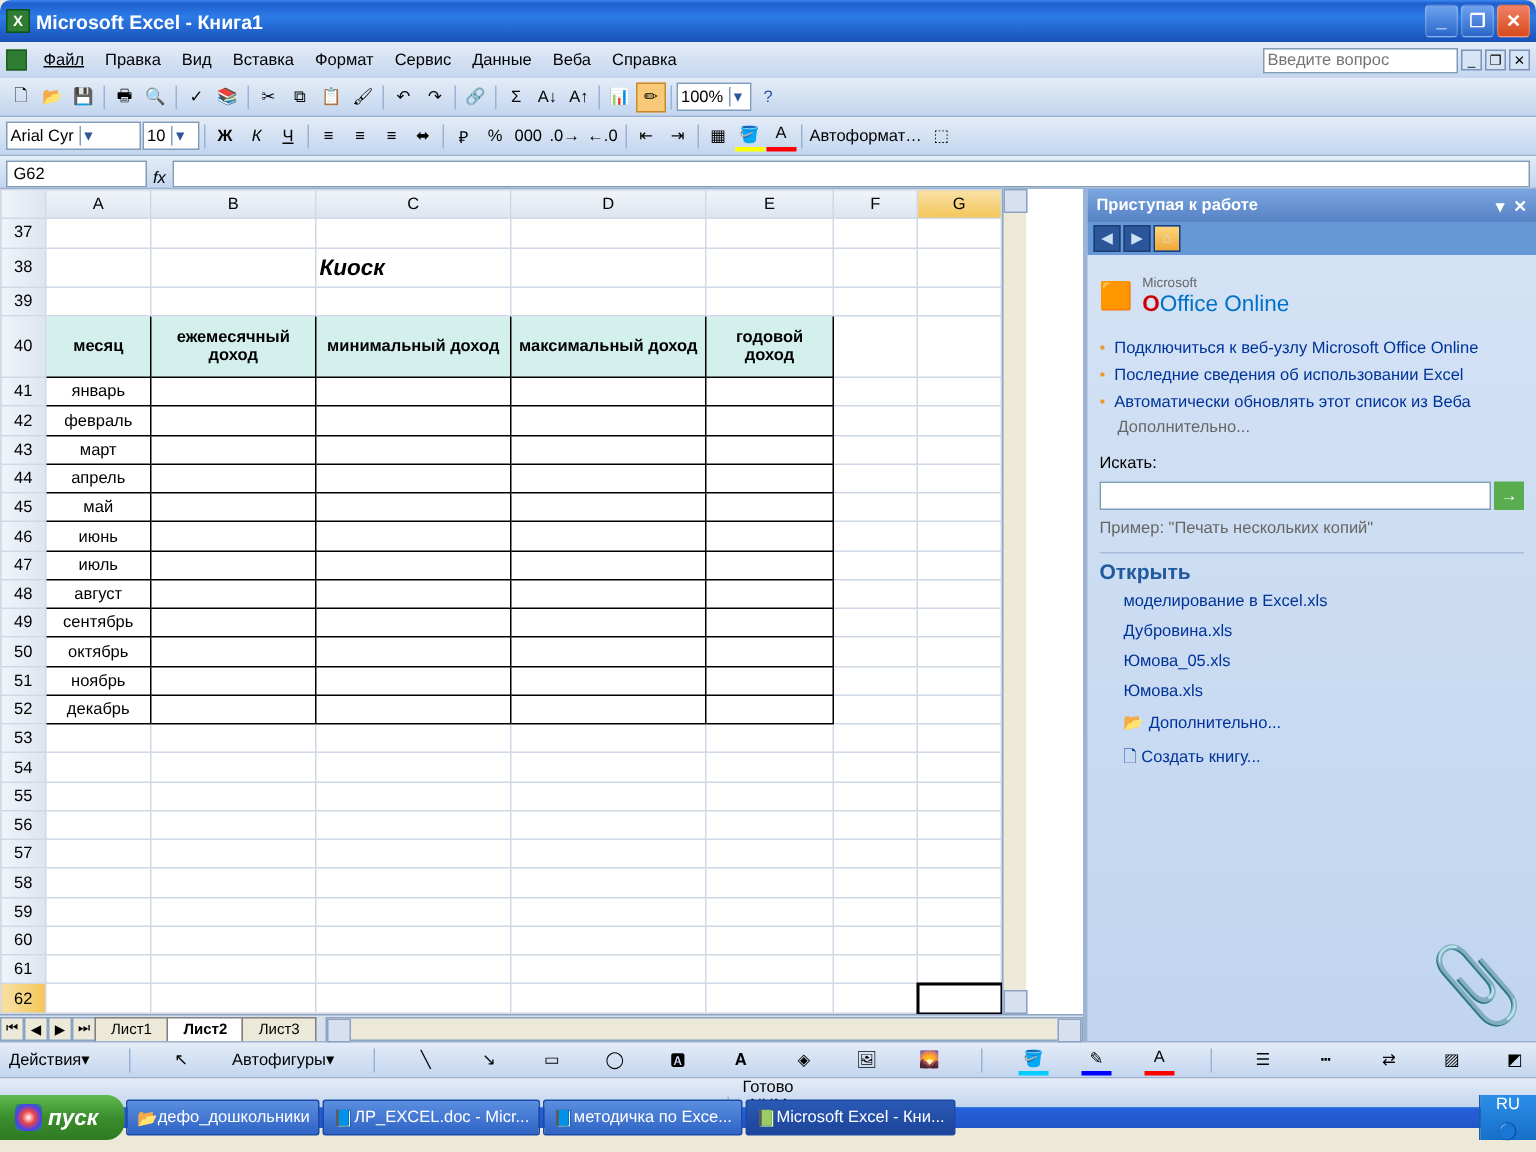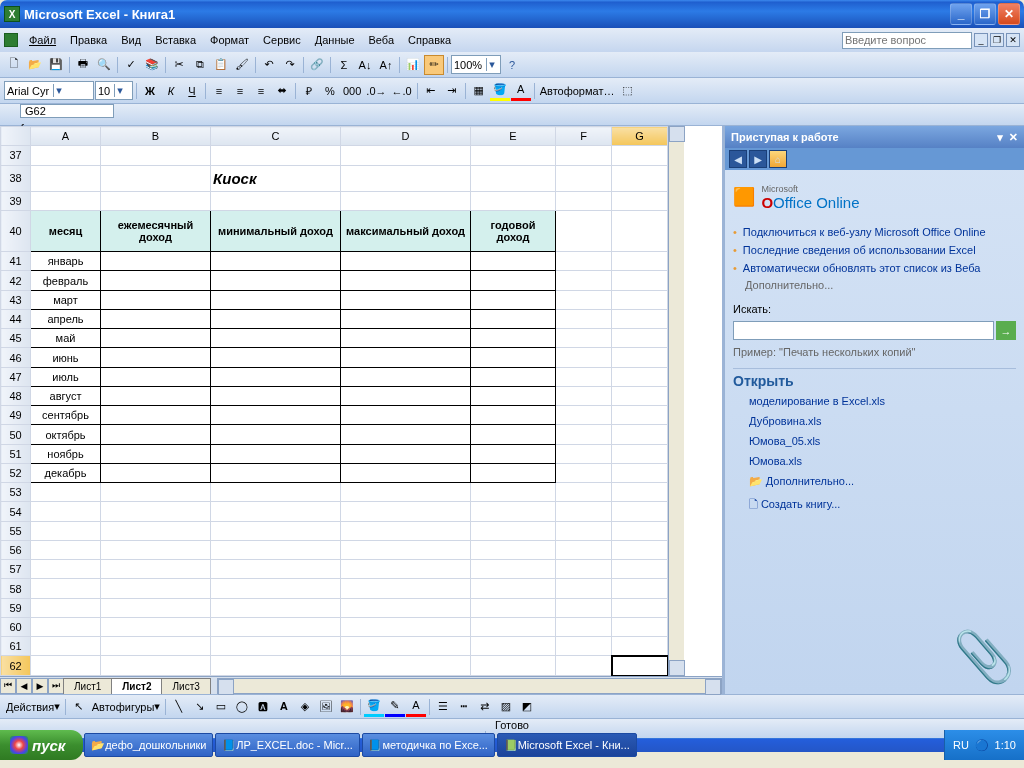--- a/index.html
+++ b/index.html
@@ -28,21 +28,21 @@
 .tbtn { min-width: 20px; height: 20px; display:flex; align-items:center; justify-content:center; font-size:11px; cursor:default; padding:0 2px;}
 .sep { width: 5px; height:20px; display:flex; align-items:center; justify-content:center;}
 .sep::before { content:""; width:1px; height:16px; background:#9ab3d5;}
 .combo { height:19px; border:1px solid #7f9db9; background:#fff; display:flex; align-items:center; padding:0 2px; font-size:11px;}
 .combo .dd { border-left:1px solid #7f9db9; padding-left:2px; color:#2b579a; margin-left:4px;}
 .zoom { width:50px; }
 .font { width:90px; }
 .size { width:38px; }
 
 
-.fbar { height: 22px; background: linear-gradient(#e4ecf7,#c3d6ef); display:flex; align-items:flex-start; padding:0 20px; gap:4px; border-bottom:1px solid #9ab3d5;flex-direction:column;}
+.fbar { height: 22px; background: linear-gradient(#e4ecf7,#c3d6ef); display:flex; align-items:flex-end; padding:0 4px; gap:4px; border-bottom:1px solid #9ab3d5;}
 .namebox { width:94px; height:18px; border:1px solid #7f9db9; background:#fff; padding:0 4px; font-size:11px; display:flex; align-items:center; }
 .fx { font-style:italic; font-size:11px; }
 .formula { flex:1; height:18px; border:1px solid #7f9db9; background:#fff;}
 
 
 .workarea { display:flex; height: calc(768px - 28px - 24px - 26px - 26px - 22px - 25px - 19px - 30px); }
 .sheetwrap { flex:1; display:flex; flex-direction:column; border-right:2px solid #9cb4d6; }
 .grid { flex:1; overflow:hidden; background:#fff; position:relative; }
 table.sg { border-collapse:collapse; }
 table.sg th, table.sg td { border:1px solid #d0d7e5; font-size:11px; height:16px; background:#fff;}
@@ -61,34 +61,34 @@
 .tabsrow { height:18px; display:flex; align-items:center; background:#d6e0ee; border-top:1px solid #8ca3c4;}
 .tnav { display:flex; }
 .tnav div { width:16px; height:16px; border:1px solid #8ca3c4; background:#ece9d8; display:flex;align-items:center;justify-content:center; font-size:9px;}
 .stab { padding:0 10px; height:16px; border:1px solid #808080; border-bottom:none; background:#ece9d8; margin-left:-1px; font-size:10px; display:flex;align-items:center;}
 .stab.active { background:#fff; font-weight:bold;}
 .hscroll { flex:1; height:16px; background:#ece9d8; border:1px solid #8ca3c4; margin-left:6px; position:relative;}
 .hscroll::before,.hscroll::after{content:"";position:absolute;top:0;width:14px;height:14px;background:#d6e0ee;border:1px solid #8ca3c4;}
 .hscroll::before{left:0}.hscroll::after{right:0}
 
 
-.drawbar { height:25px; background: linear-gradient(#e4ecf7,#c3d6ef); display:flex; align-items:center; padding:0 4px; gap:1px; border-top:1px solid #9ab3d5; border-bottom:1px solid #9ab3d5;}
+.drawbar { height:25px; background: linear-gradient(#e4ecf7,#c3d6ef); display:flex; align-items:center; padding:0 4px; gap:1px; border-top:1px solid #9ab3d5; border-bottom:1px solid #9ab3d5;justify-content:space-between;}
 
 
 .status { height:19px; background: linear-gradient(#e4ecf7,#c3d6ef); display:flex; align-items:center; padding:0 3px; font-size:11px;flex-direction:column;}
 .status .s1{flex:1}
 .status .cell{padding:0 14px; border-left:1px solid #9ab3d5;}
 
 
 .taskbar { height:14px; background: linear-gradient(to bottom,#3a81dd,#245edb 10%,#2456c7); display:flex; align-items:center; color:#fff; font-size:11px;}
 .start { height:30px; padding:0 18px 0 10px; background:linear-gradient(to bottom,#5fbb4e,#3b8e2e 50%,#2f7a22); border-radius:0 12px 12px 0; font-weight:bold; font-style:italic; font-size:15px; display:flex;align-items:center; gap:4px;}
 .start::before{content:"";width:18px;height:18px;background:radial-gradient(circle,#fff,#e44,#44e,#2a2);border-radius:3px;}
 .task { height:24px; margin:0 1px; padding:0 6px; background:linear-gradient(#5a8ee0,#2f63c5); border:1px solid #1c4aa3; border-radius:2px; display:flex;align-items:center; max-width:150px; overflow:hidden; white-space:nowrap;}
 .task.active { background:linear-gradient(#2a5ab5,#1c449a);}
-.tray { margin-left:auto; height:30px; background:linear-gradient(#2c8ee8,#1670c8); display:flex;align-items:center; padding:0 8px; gap:6px; border-left:1px solid #185fa8;}
+.tray { margin-left:auto; height:30px; background:linear-gradient(#2c8ee8,#1670c8); display:flex;align-items:center; padding:0 8px; gap:6px; border-left:1px solid #185fa8;flex-direction:column;}
 
 
 .taskpane { width:300px; background:linear-gradient(#d5e3f5,#c1d5ef); display:flex; flex-direction:column; border-left:1px solid #9ab3d5;}
 .tphdr { height:22px; background:linear-gradient(#7ba7e0,#5681c5); color:#fff; font-weight:bold; display:flex; align-items:center; padding:0 6px; font-size:11px;}
 .tphdr .x{margin-left:auto;cursor:default;}
 .tpnav { height:22px; background:#6698d5; display:flex; align-items:center; padding:0 4px; gap:2px;}
 .tpnav div{width:18px;height:18px;background:#2b579a;border:1px solid #1a3f78; display:flex;align-items:center;justify-content:center;color:#cde0f6;font-size:10px;}
 .tpnav .hm{background:linear-gradient(#fcd77c,#f1a736);}
 .tpbody { flex:1; padding:8px; font-size:11px; display:flex; flex-direction:column; gap:4px; overflow:hidden;}
 .ool { display:flex; align-items:center; gap:6px; margin:4px 0 10px;}

